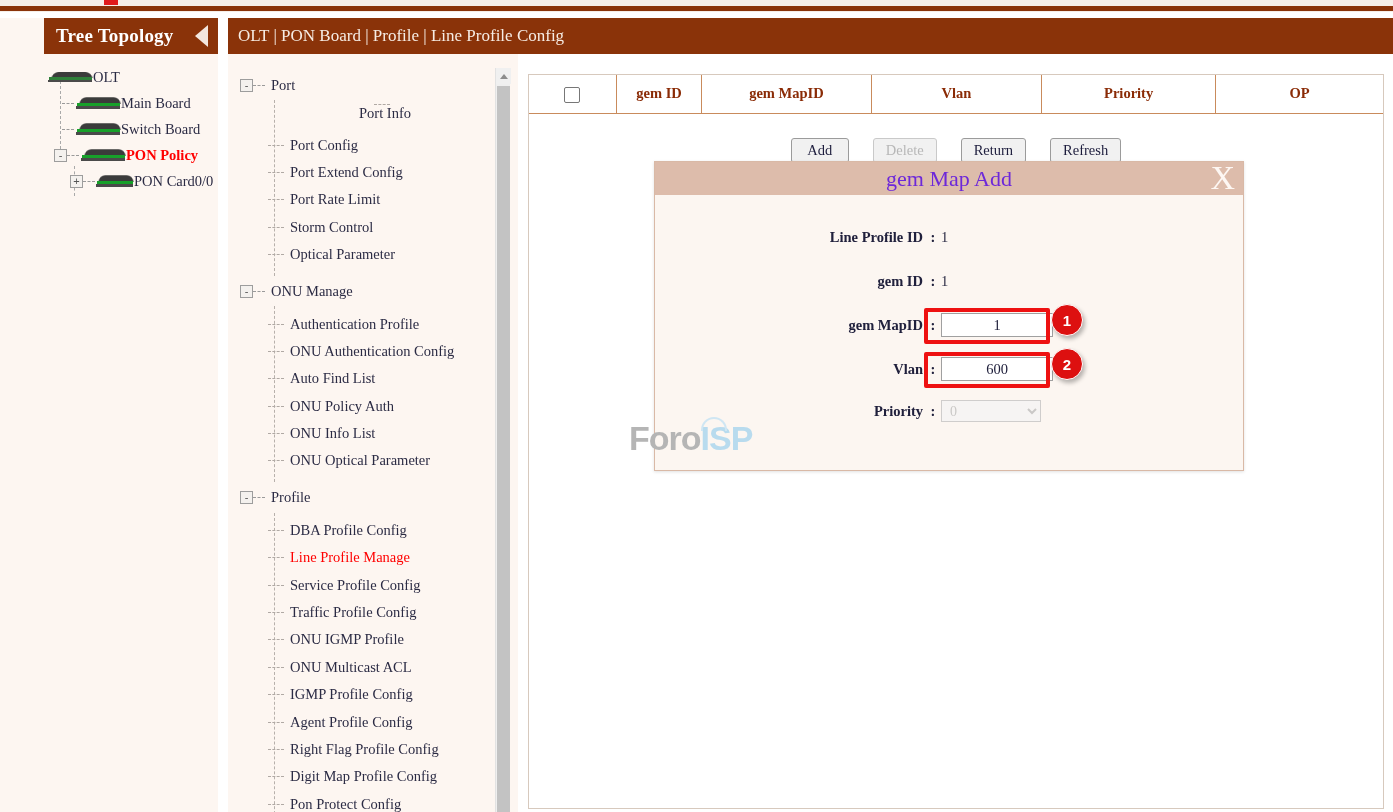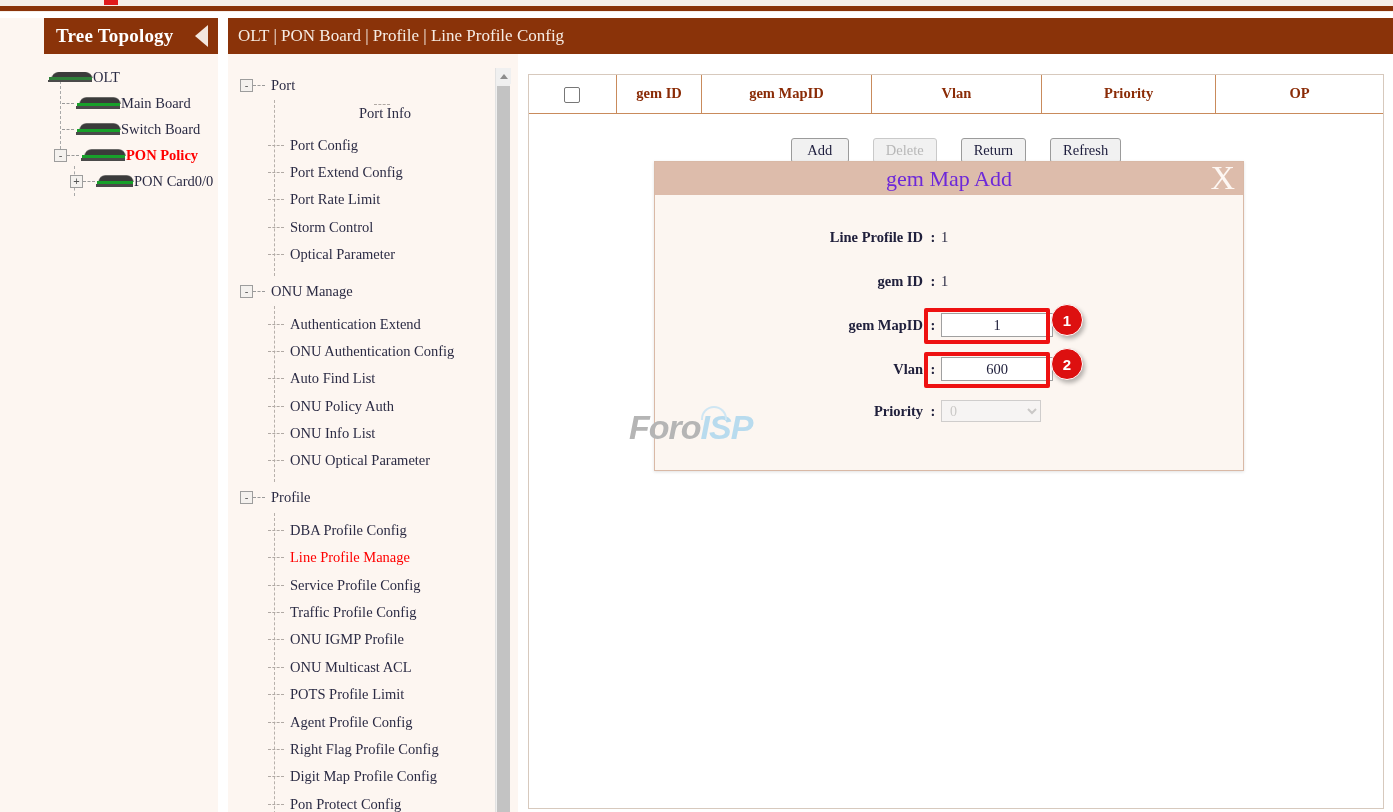--- a/index.html
+++ b/index.html
@@ -337,21 +337,21 @@
 
       <div class="menu-group" style="margin-top:10px;">
         <span class="tog">-</span>
         <span class="dash"></span>
         <span class="gtitle">ONU Manage</span>
       </div>
       <div style="position:relative;">
         <div class="menu-vline" style="top:-4px; height:176px;"></div>
         <div class="menu-item" style="margin-top:6px;">
           <span class="branch"></span>
-          <span class="mlbl">Authentication Extend</span>
+          <span class="mlbl">Authentication Profile</span>
         </div>
         <div class="menu-item">
           <span class="branch"></span>
           <span class="mlbl">ONU Authentication Config</span>
         </div>
         <div class="menu-item">
           <span class="branch"></span>
           <span class="mlbl">Auto Find List</span>
         </div>
         <div class="menu-item">
@@ -394,21 +394,21 @@
         <div class="menu-item">
           <span class="branch"></span>
           <span class="mlbl">ONU IGMP Profile</span>
         </div>
         <div class="menu-item">
           <span class="branch"></span>
           <span class="mlbl">ONU Multicast ACL</span>
         </div>
         <div class="menu-item">
           <span class="branch"></span>
-          <span class="mlbl">POTS Profile Limit</span>
+          <span class="mlbl">IGMP Profile Config</span>
         </div>
         <div class="menu-item">
           <span class="branch"></span>
           <span class="mlbl">Agent Profile Config</span>
         </div>
         <div class="menu-item">
           <span class="branch"></span>
           <span class="mlbl">Right Flag Profile Config</span>
         </div>
         <div class="menu-item">
@@ -460,21 +460,21 @@
   </div>
 
   <div class="modal">
     <div class="modal-title">
       <span class="mt-text">gem Map Add</span>
       <span class="modal-close">X</span>
     </div>
 
     <div class="modal-body">
 
-      <div class="watermark" style="left:-26px; top:213px;font-style:italic;">
+      <div class="watermark" style="left:-26px; top:224px;">
         <span class="w1">Foro</span><span class="w2">ISP</span>
         <span class="wifi"></span>
       </div>
 
       <div class="frow" style="height:44px;">
         <span class="flabel">Line Profile ID</span>
         <span class="fcolon">:</span>
         <span class="fval">1</span>
       </div>
 

